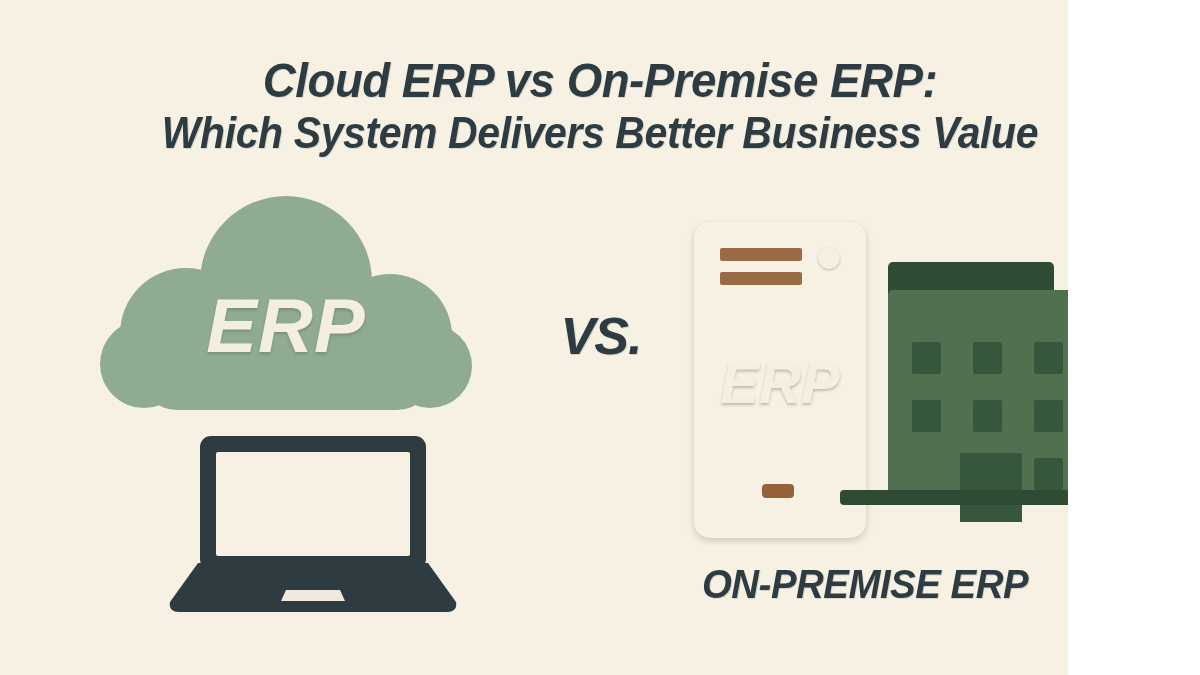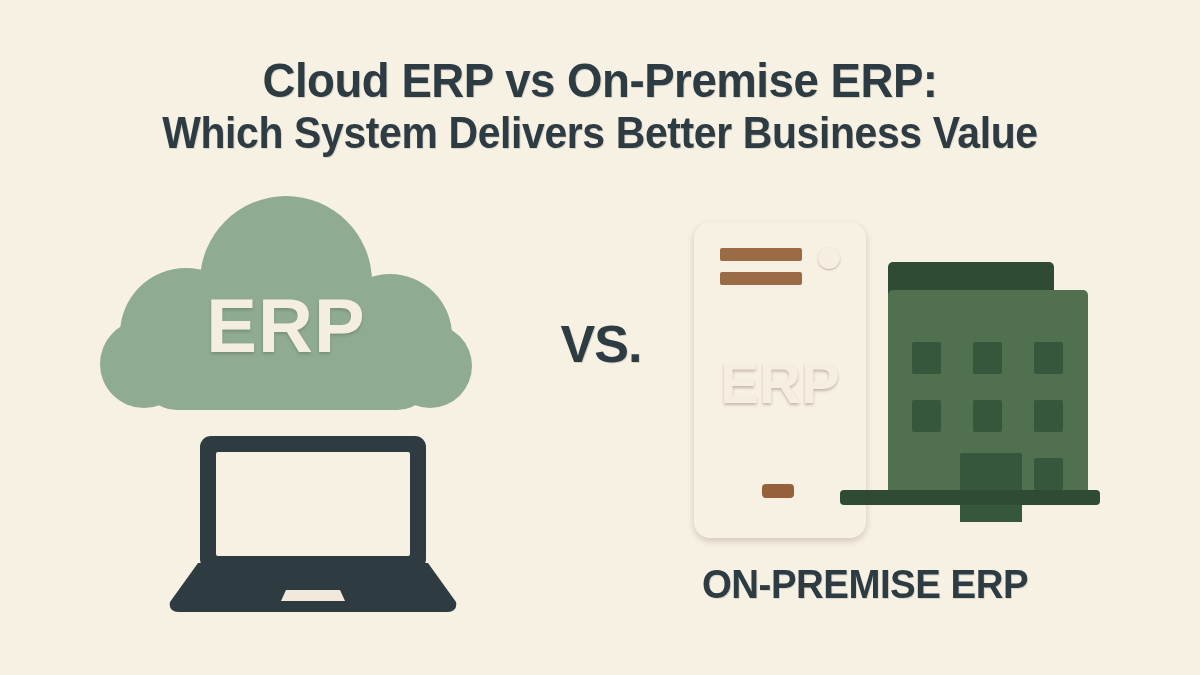--- a/index.html
+++ b/index.html
@@ -2,25 +2,26 @@
 <html><head>
 <meta charset="utf-8">
 <style>
   html, body {
     margin: 0;
     padding: 0;
     background: #ffffff;
   }
   #canvas {
     position: relative;
-    width: 1200px;
+    width: 1068px;
     height: 675px;
     overflow: hidden;
     background: #F7F1E4;
     font-family: "Liberation Sans", sans-serif;
+    font-style: italic;
     -webkit-font-smoothing: antialiased;
   }
 
   
   #title-block {
     position: absolute;
     left: 0;
     top: 56px;
     width: 1200px;
     text-align: center;
@@ -46,21 +47,21 @@
     color: #2D3B42;
     line-height: 1.22;
     transform: scaleX(0.93);
     text-shadow: 1px 1px 0 rgba(0,0,0,0.12);
   }
 
   
   #vs-label {
     position: absolute;
     left: 531px;
-    top: 314px;
+    top: 306px;
     width: 140px;
     text-align: center;
     font-size: 52px;
     font-weight: 700;
     color: #2D3B42;
     letter-spacing: -1px;
     text-shadow: 1px 1px 0 rgba(0,0,0,0.14);
   }
 
   

